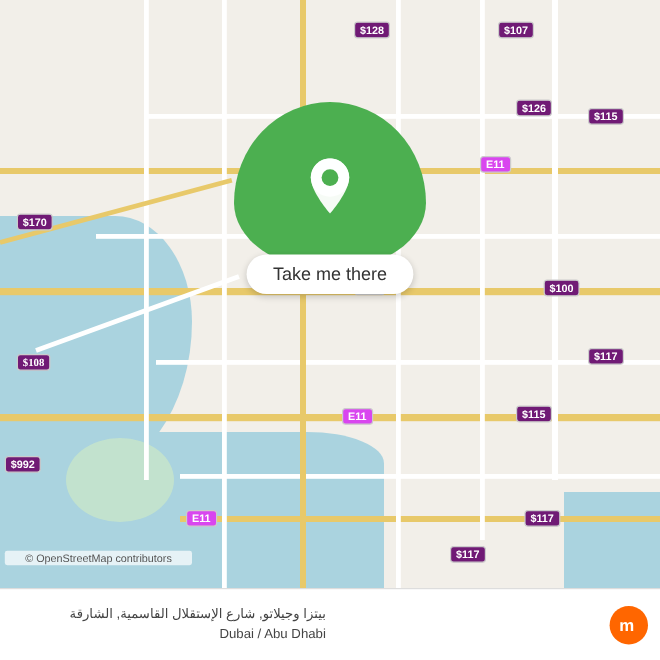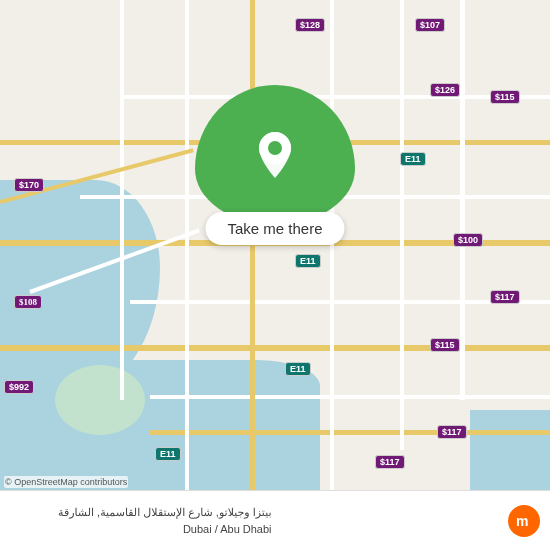--- a/index.html
+++ b/index.html
@@ -214,23 +214,22 @@
       font-weight: bold;
       padding: 1px 4px;
       border-radius: 3px;
       border: 1px solid #ccc;
     }
     .shield-green {
       background: #701a75;
       color: white;
     }
     .shield-blue {
-      background: #0f766e;
+      background: #d946ef;
       color: white;
-      margin-top: 22px;
     }
 
     
     .location-pin-area {
       position: absolute;
       left: 195px;
       top: 85px;
       display: flex;
       flex-direction: column;
       align-items: center;
@@ -305,26 +304,26 @@
       display: flex;
       align-items: center;
       justify-content: center;
       color: white;
       font-weight: bold;
       font-size: 14px;
     }
 
     .osm-credit {
       position: absolute;
-      bottom: 62px;
+      bottom: 79px;
       left: 4px;
       font-size: 9px;
       color: #555;
       background: rgba(255,255,255,0.7);
-      padding: 1px 1px;
+      padding: 1px 17px;
       border-radius: 2px;
     }
   </style>
 </head>
 <body>
 
 <div id="map-container">
 
   <div class="map-bg"></div>
 

